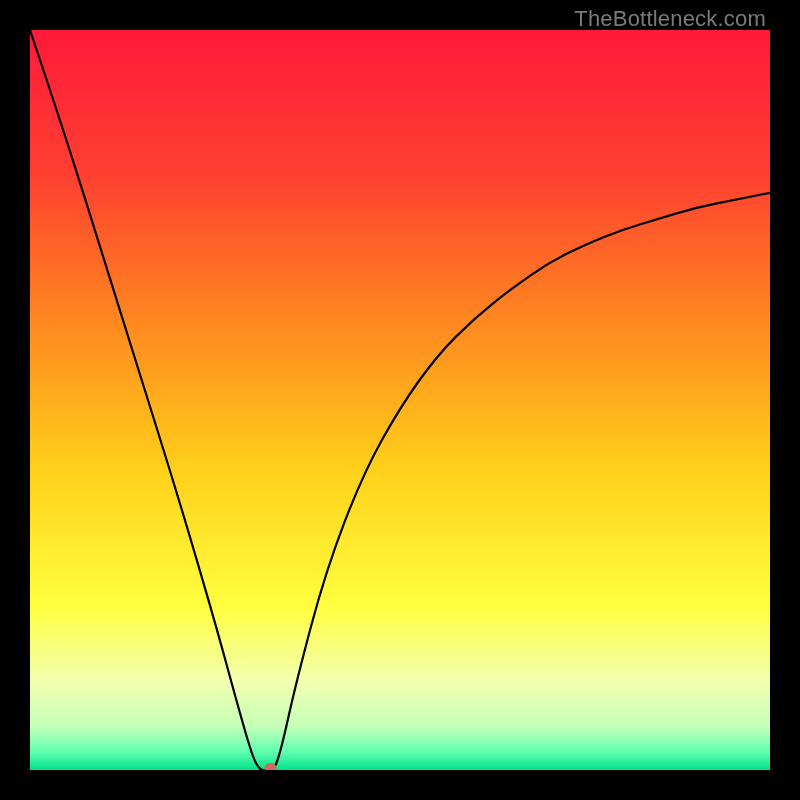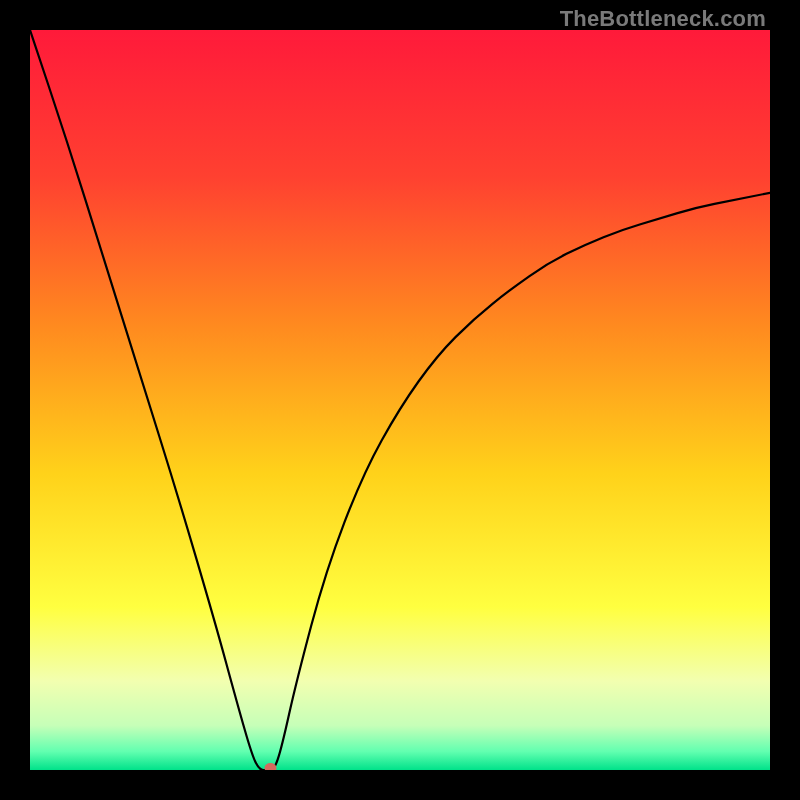--- a/index.html
+++ b/index.html
@@ -25,21 +25,21 @@
     top: 0;
     width: 740px;
     height: 740px;
   }
   .watermark {
     position: absolute;
     top: 6px;
     right: 34px;
     color: #7a7a7a;
     font-size: 22px;
-    font-weight: 700;
+    font-weight: 400;
     letter-spacing: 0.2px;
     user-select: none;
   }
   svg {
     display: block;
   }
 </style>
 </head>
 <body>
 

